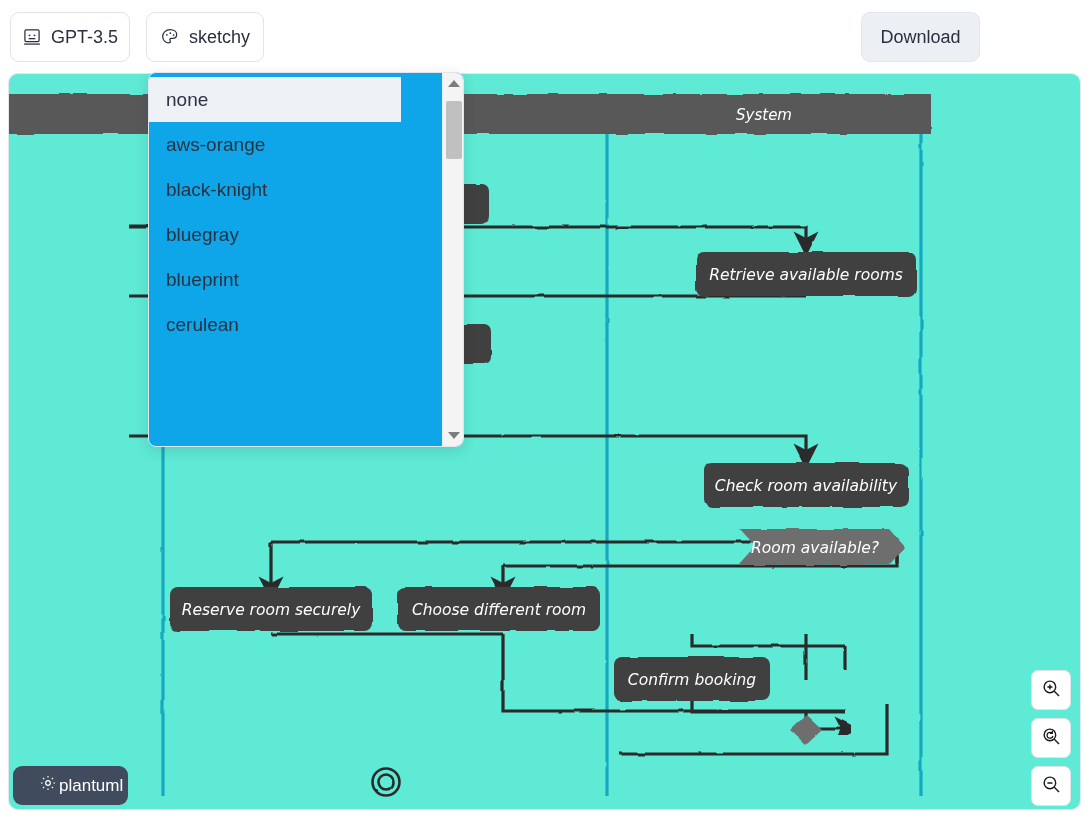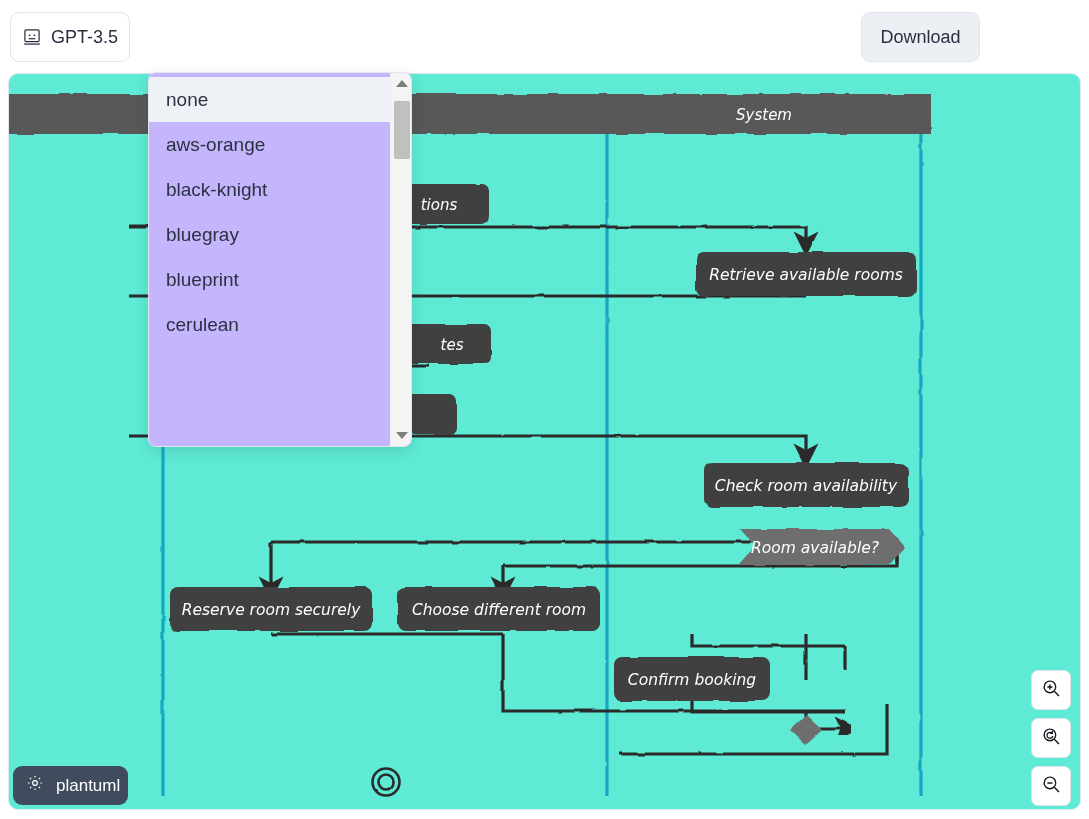--- a/index.html
+++ b/index.html
@@ -58,33 +58,33 @@
   #zc-in    { top: 596px; }
   #zc-reset { top: 644px; }
   #zc-out   { top: 692px; }
 
   
   #pu-badge {
     position: absolute; left: 13px; top: 766px;
     width: 115px; height: 39px;
     background: #414b5e;
     border-radius: 9px;
-    display: flex; align-items: center; gap: 12px;
-    padding: 0 13px;
+    display: flex; align-items: center; gap: 2px;
+    padding: 0 26px;
     box-sizing: border-box;
     color: #ffffff;
     font-size: 17px;
     cursor: pointer;
   }
 
   
   #dropdown {
     position: absolute; left: 148px; top: 72px;
-    width: 264px; height: 375px;
-    background: #c4b5fd;
+    width: 316px; height: 375px;
+    background: #0ea5e9;
     border: 1px solid #e1e5ec;
     border-radius: 8px;
     box-shadow: 0 4px 14px rgba(20,30,60,.13);
     box-sizing: border-box;
     overflow: hidden;
     z-index: 40;
   }
   #dd-list { position:absolute; left:0; top:4px; width: 252px; }
   .dd-item {
     height: 45px; line-height: 45px;
@@ -134,20 +134,31 @@
           <rect x="3.5" y="3.5" width="17" height="14" rx="1.5"></rect>
           <circle cx="9" cy="10" r="1.1" fill="#2a3040" stroke="none"></circle>
           <circle cx="15" cy="10" r="1.1" fill="#2a3040" stroke="none"></circle>
           <path d="M8 14h8"></path>
           <path d="M2.5 20.5h19"></path>
         </svg>
       </span>
       <span>GPT-3.5</span>
     </div>
 
+    <div class="tb-btn" id="btn-theme">
+      <span class="tb-ico">
+        <svg viewBox="0 0 24 24" width="20" height="20" fill="none" stroke="#2a3040" stroke-width="1.5">
+          <path d="M12 3.2c-4.9 0-8.8 3.6-8.8 8.2 0 4.6 3.6 7.6 7.2 7.6 1.6 0 2.1-.9 2.1-1.7 0-.9-.8-1.3-.8-2.2 0-.8.7-1.4 1.6-1.4h1.6c3 0 5.1-2 5.1-4.7 0-3.3-3.3-5.8-8-5.8z"></path>
+          <circle cx="8.2" cy="9.4" r="1.05" fill="#2a3040" stroke="none"></circle>
+          <circle cx="12.4" cy="7.4" r="1.05" fill="#2a3040" stroke="none"></circle>
+          <circle cx="16.3" cy="9.6" r="1.05" fill="#2a3040" stroke="none"></circle>
+        </svg>
+      </span>
+      <span>sketchy</span>
+    </div>
 
     <div class="tb-btn grey" id="btn-download">
       <span>Download</span>
     </div>
 
   </div>
 
   <div class="canvas">
     <svg class="diagram" viewBox="0 0 1073 737">
       <defs>

